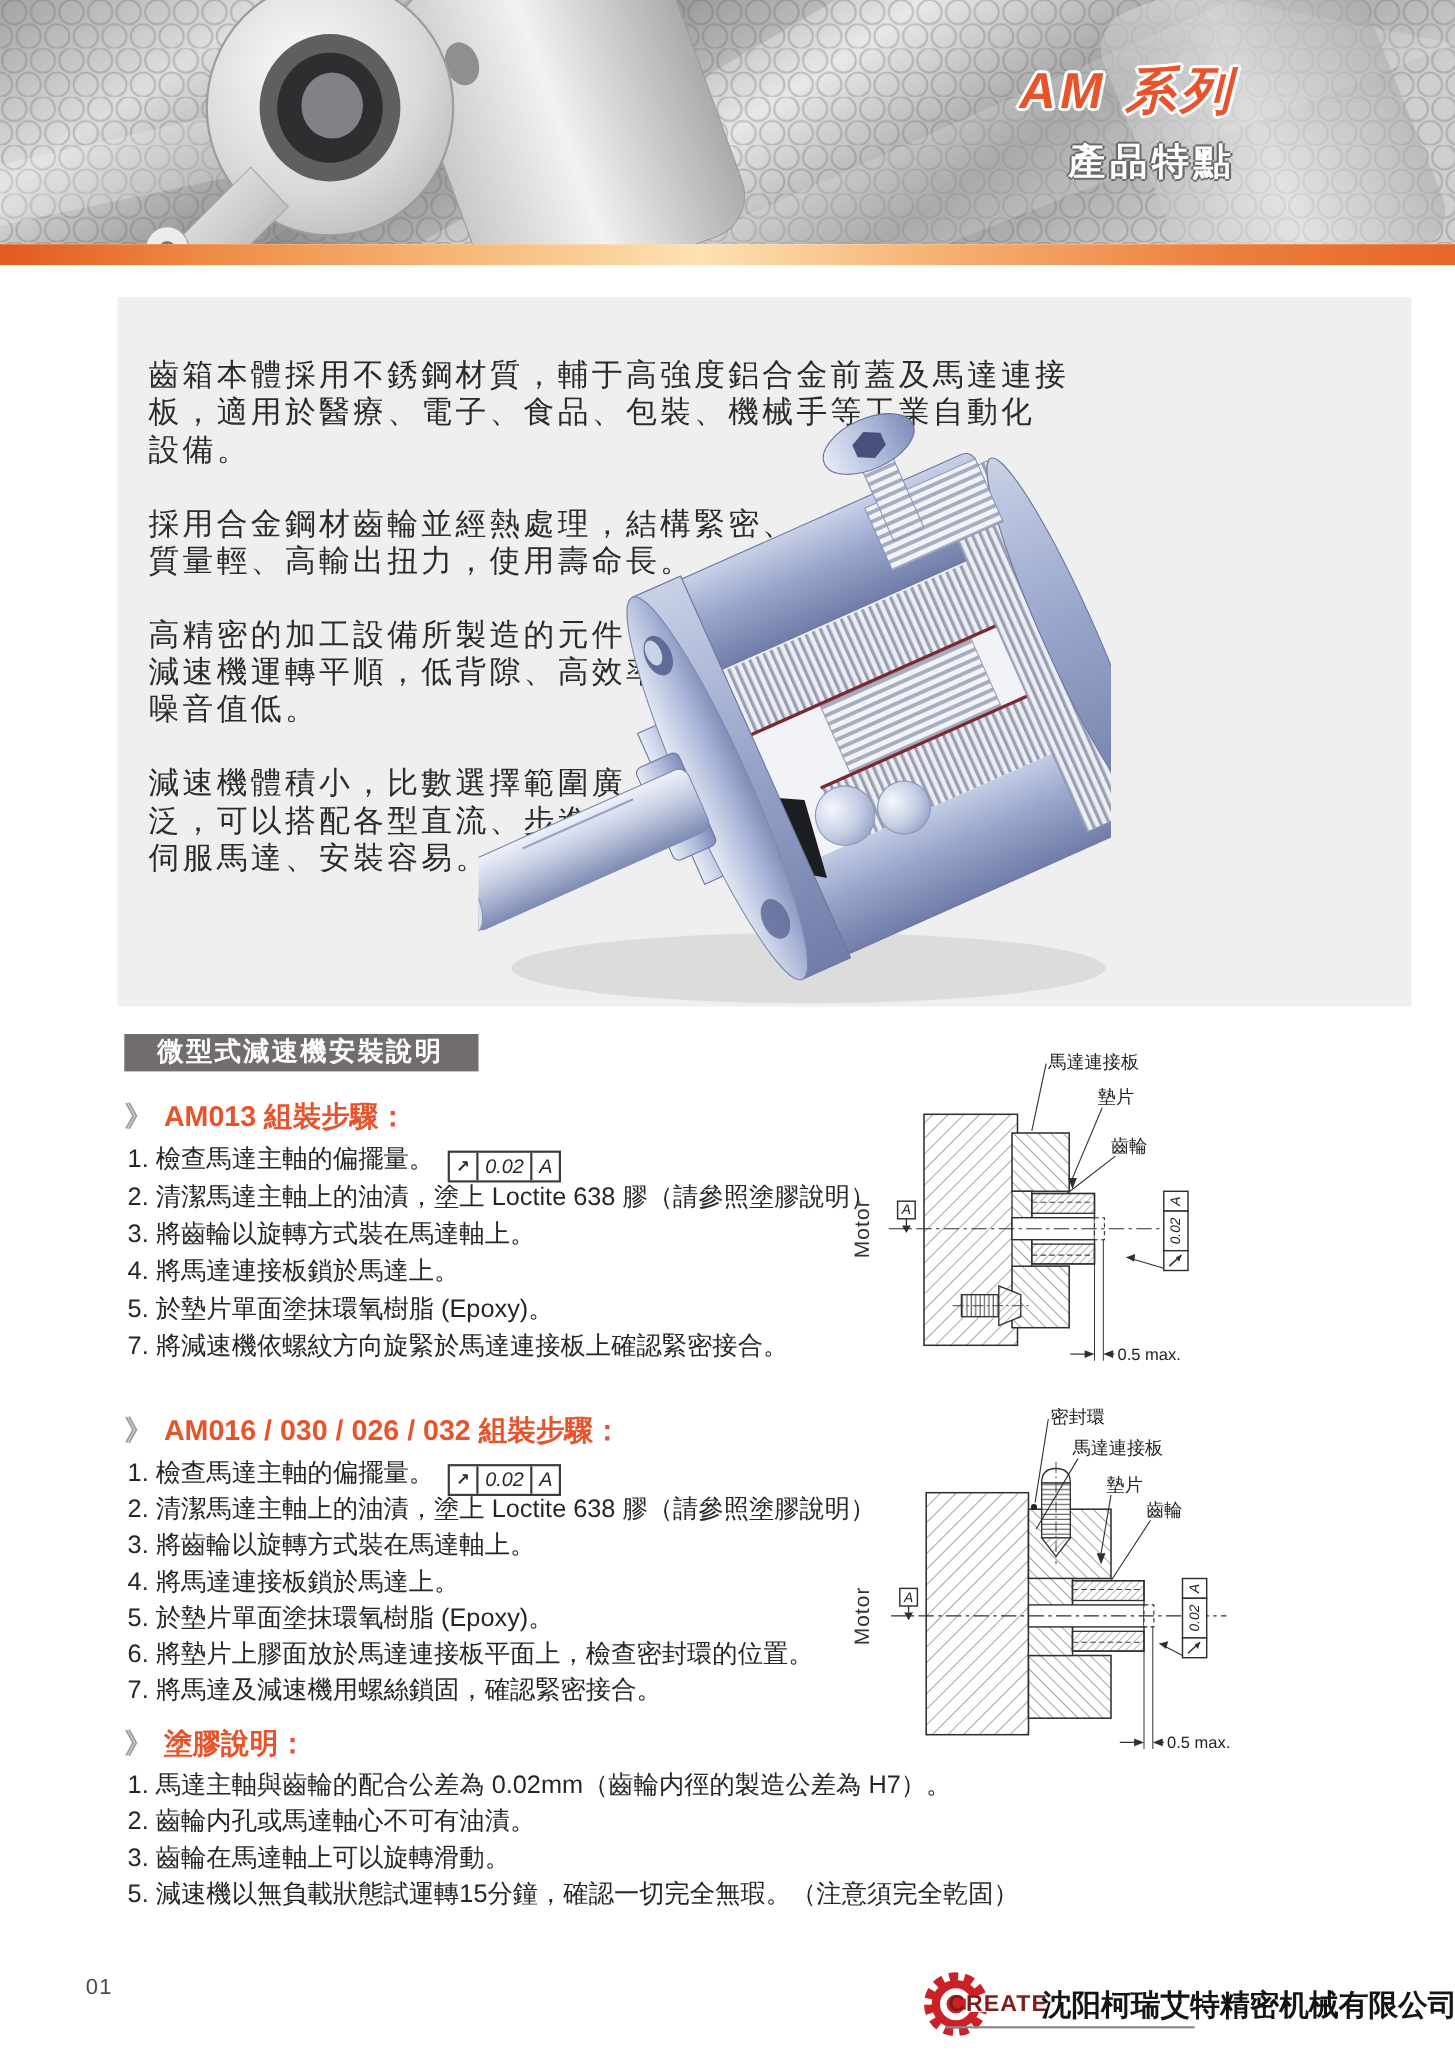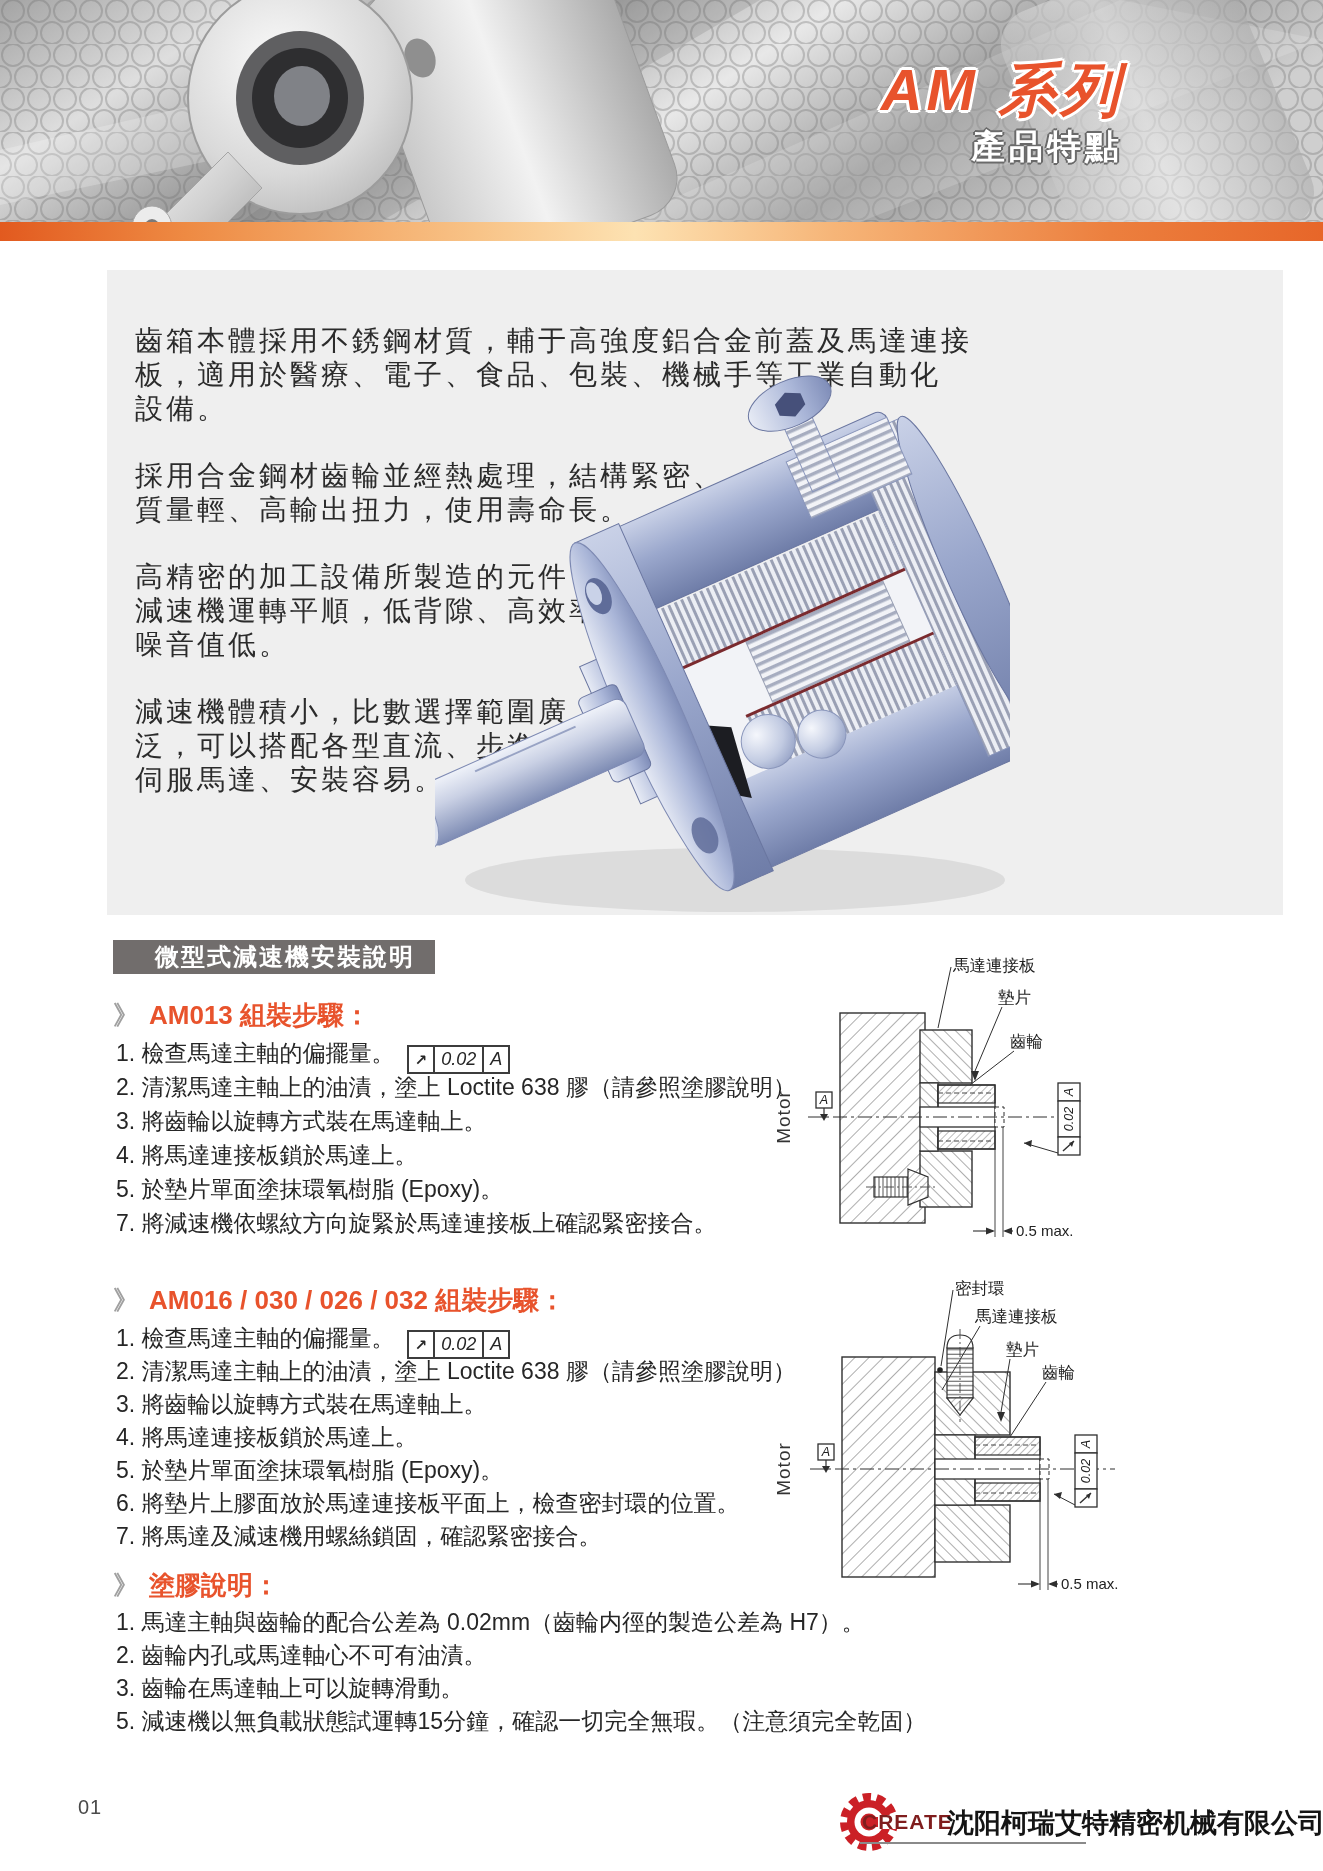--- a/index.html
+++ b/index.html
@@ -2,37 +2,37 @@
 <html><head>
 <meta charset="utf-8">
 <style>
   html,body{margin:0;padding:0;background:#ffffff;}
   body{width:1323px;height:1871px;position:relative;font-family:"Liberation Sans","DejaVu Sans",sans-serif;color:#262626;}
   .abs{position:absolute;}
 
   
   .header{left:0;top:0;width:1323px;height:222px;overflow:hidden;}
   .header svg{display:block;}
-  .hdr-title{top:52px;right:200px;font-size:58px;font-weight:bold;font-style:italic;letter-spacing:4px;color:#e8532c;white-space:nowrap;
+  .hdr-title{top:52px;right:200px;font-size:46px;font-weight:bold;font-style:italic;letter-spacing:4px;color:#e8532c;white-space:nowrap;
     text-shadow:-3px 0 0 #fff,3px 0 0 #fff,0 -3px 0 #fff,0 3px 0 #fff,-2px -2px 0 #fff,2px 2px 0 #fff,-2px 2px 0 #fff,2px -2px 0 #fff;}
   .hdr-sub{top:124px;right:200px;font-size:34px;font-weight:bold;letter-spacing:4px;color:#ffffff;white-space:nowrap;
     text-shadow:-2px 0 0 #6a6a6a,2px 0 0 #6a6a6a,0 -2px 0 #6a6a6a,0 2px 0 #6a6a6a,-1px -1px 0 #6a6a6a,1px 1px 0 #6a6a6a;}
   .orange-bar{left:0;top:222px;width:1323px;height:19px;
     background:linear-gradient(90deg,#e25a1f 0%,#ee8a43 14%,#f8c387 36%,#fde2b2 48%,#f6b578 63%,#ec7f3e 84%,#e76629 100%);}
 
   
   .features-box{left:107px;top:270px;width:1176px;height:645px;background:#efefef;}
   .features-text{left:135px;top:324px;width:900px;font-size:28px;line-height:34px;letter-spacing:3px;color:#2b2b2b;}
   .features-text .para{margin:0 0 33px 0;}
   .features-text .para div{white-space:nowrap;}
   .cutaway{left:435px;top:272px;width:575px;height:643px;}
 
   
   .section-bar{left:113px;top:940px;width:322px;height:34px;background:#716d6c;color:#fff;font-size:24px;font-weight:bold;
-    line-height:34px;padding-left:42px;box-sizing:border-box;letter-spacing:2px;white-space:nowrap;}
+    line-height:34px;padding-left:30px;box-sizing:border-box;letter-spacing:2px;white-space:nowrap;}
   .step-heading{left:113px;font-size:26px;font-weight:bold;color:#e8532c;white-space:nowrap;}
   .step-heading .chev{color:#a0a0a0;margin-right:10px;}
   .steps{left:116px;font-size:23px;color:#262626;white-space:nowrap;}
   .steps .step{height:34px;line-height:34px;}
   .steps-a13 .step{height:34px;}
   .steps-a16 .step,.steps-glue .step{height:33px;line-height:33px;}
 
   
   .fcf{display:inline-flex;align-items:stretch;border:2px solid #3c3c3c;margin-left:12px;vertical-align:-4px;height:25px;background:#fff;}
   .fcf>span{display:flex;align-items:center;padding:0 6px;border-right:2px solid #3c3c3c;font-size:18px;line-height:25px;}

